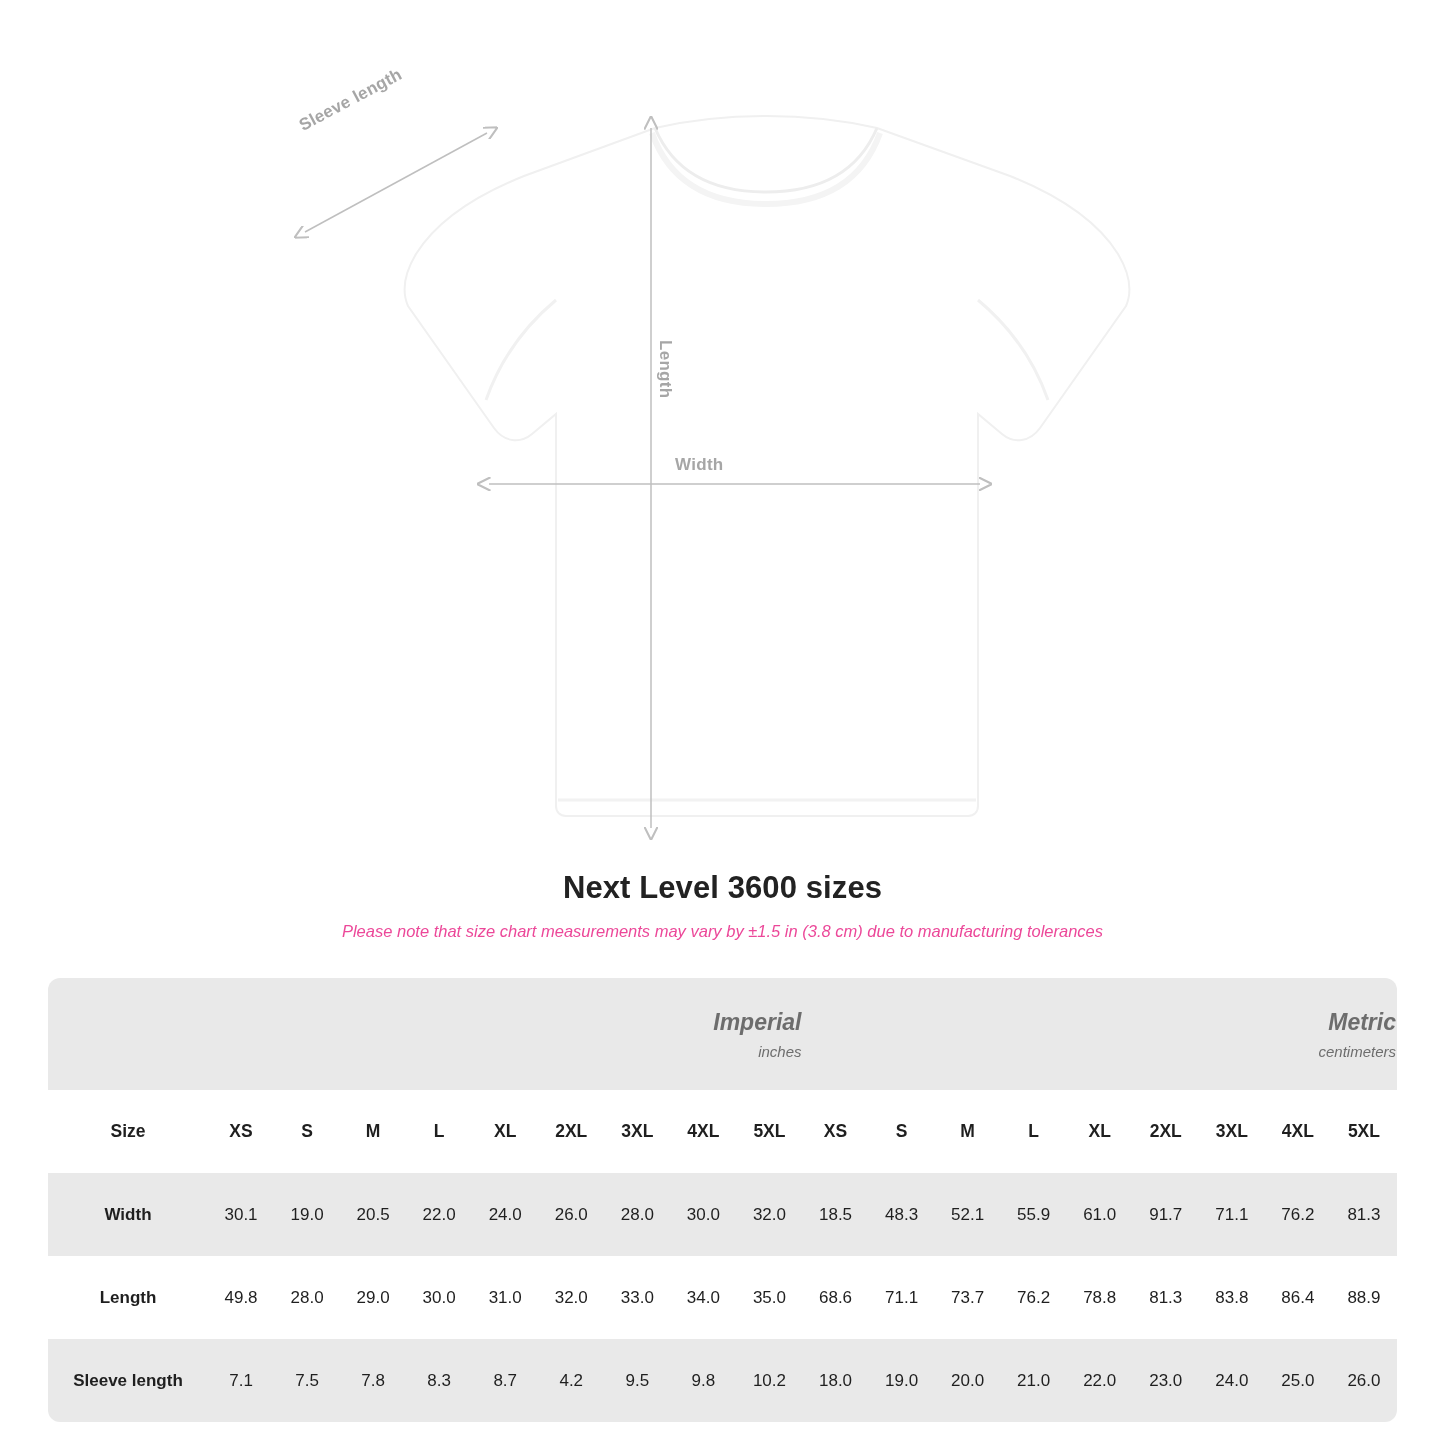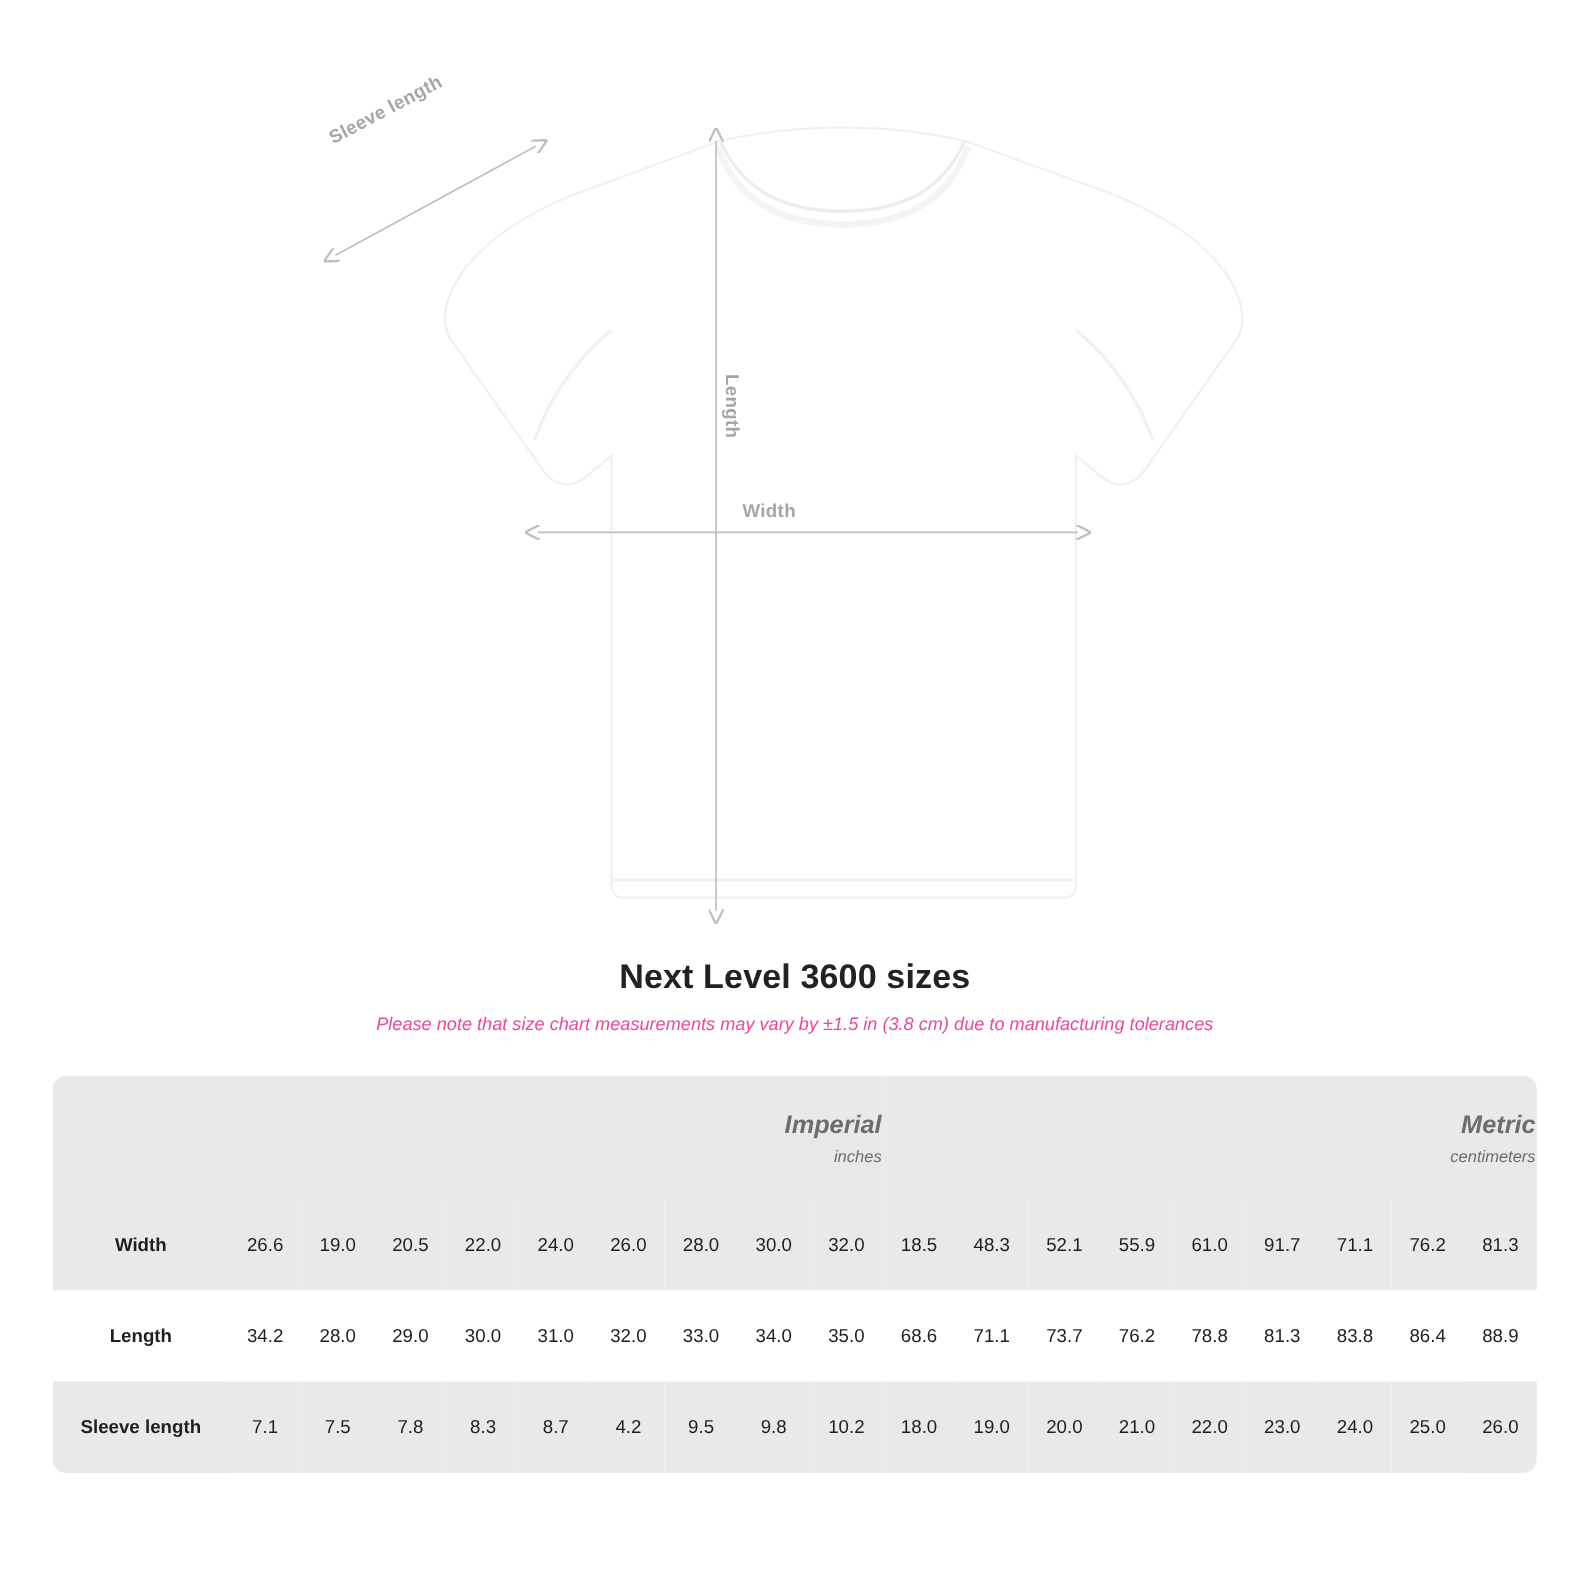--- a/index.html
+++ b/index.html
@@ -210,24 +210,45 @@
         <td colspan="9">
           <div class="unit-system">Imperial</div>
           <div class="unit-name">inches</div>
         </td>
         <td colspan="9" class="head-round-right">
           <div class="unit-system">Metric</div>
           <div class="unit-name">centimeters</div>
         </td>
       </tr>
 
+      <tr class="size-row">
+        <td class="row-label">Size</td>
+        <td>XS</td>
+        <td>S</td>
+        <td>M</td>
+        <td>L</td>
+        <td>XL</td>
+        <td>2XL</td>
+        <td>3XL</td>
+        <td>4XL</td>
+        <td>5XL</td>
+        <td>XS</td>
+        <td>S</td>
+        <td>M</td>
+        <td>L</td>
+        <td>XL</td>
+        <td>2XL</td>
+        <td>3XL</td>
+        <td>4XL</td>
+        <td>5XL</td>
+      </tr>
 
       <tr class="data-row odd">
         <td class="row-label">Width</td>
-        <td>26.6</td>
+        <td>30.1</td>
         <td>19.0</td>
         <td>20.5</td>
         <td>22.0</td>
         <td>24.0</td>
         <td>26.0</td>
         <td>28.0</td>
         <td>30.0</td>
         <td>32.0</td>
         <td>18.5</td>
         <td>48.3</td>
@@ -235,21 +256,21 @@
         <td>55.9</td>
         <td>61.0</td>
         <td>91.7</td>
         <td>71.1</td>
         <td>76.2</td>
         <td>81.3</td>
       </tr>
 
       <tr class="data-row even">
         <td class="row-label">Length</td>
-        <td>34.2</td>
+        <td>49.8</td>
         <td>28.0</td>
         <td>29.0</td>
         <td>30.0</td>
         <td>31.0</td>
         <td>32.0</td>
         <td>33.0</td>
         <td>34.0</td>
         <td>35.0</td>
         <td>68.6</td>
         <td>71.1</td>

